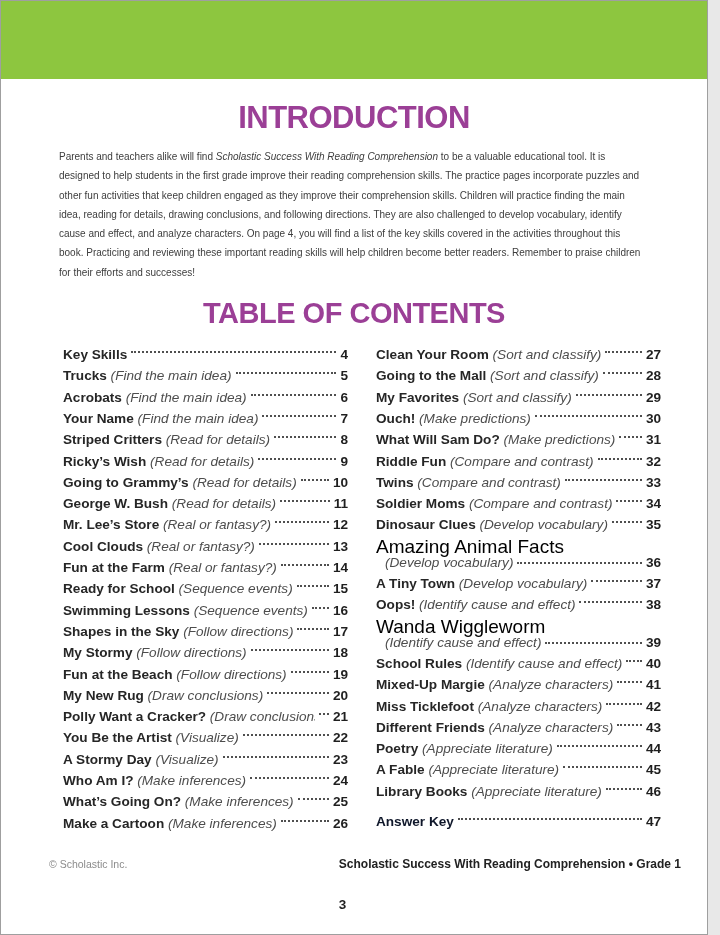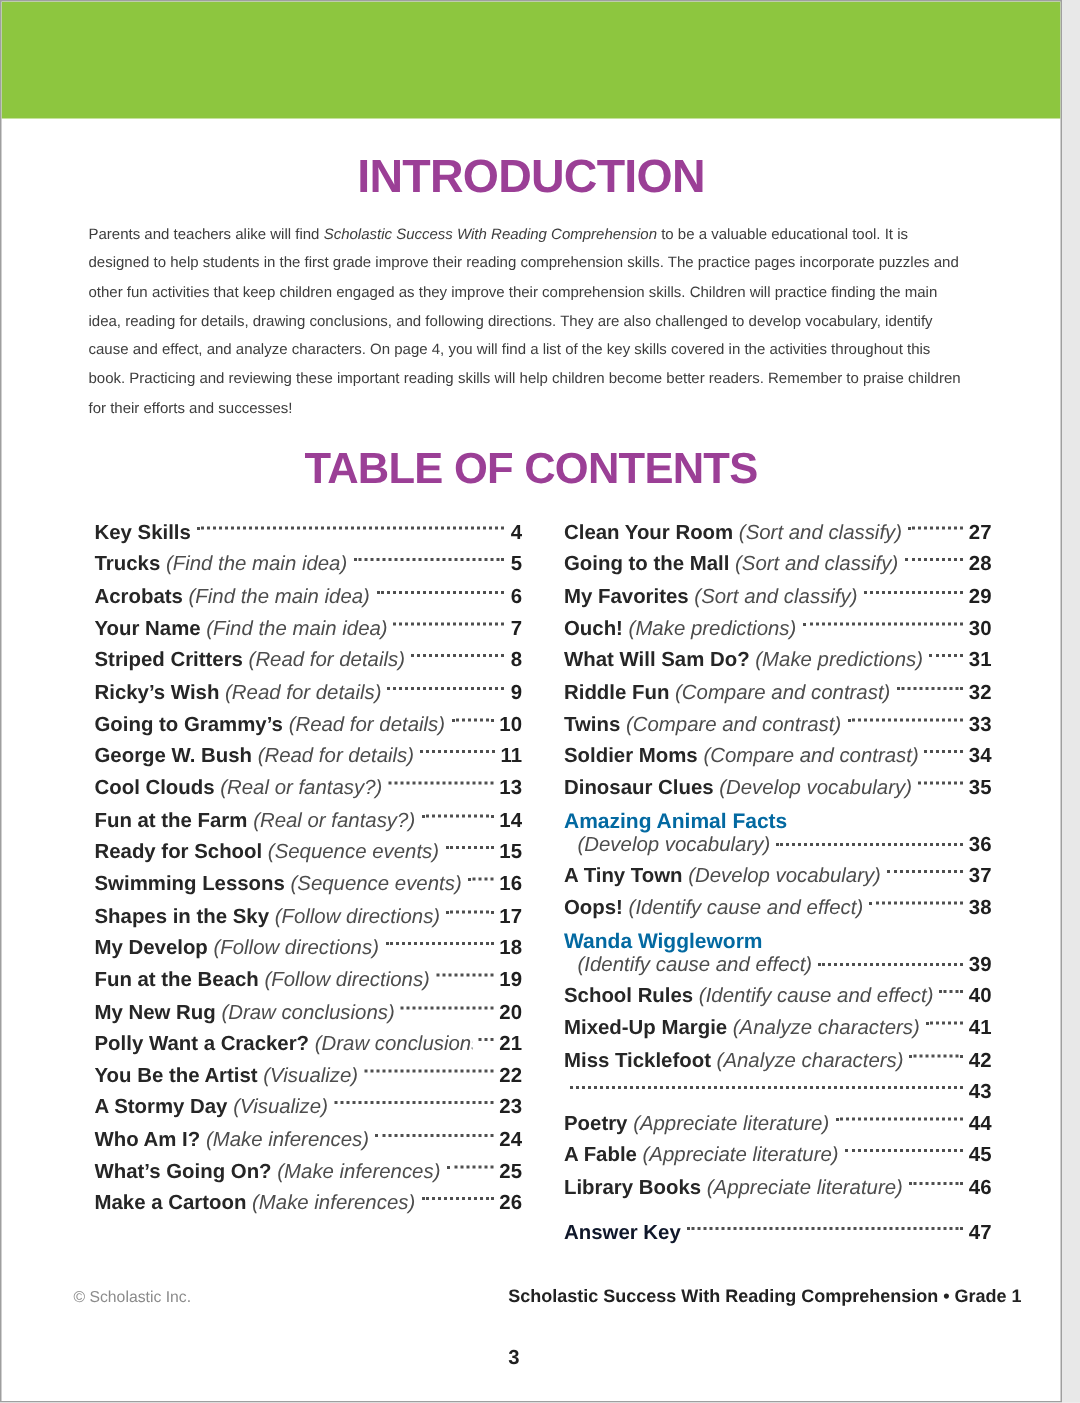--- a/index.html
+++ b/index.html
@@ -59,21 +59,21 @@
   .toc-row i, .second-line i { font-style:italic; font-weight:400; color:#4d4d4d; }
   .dots {
     flex:1 1 auto;
     min-width:10px;
     border-bottom:2px dotted #4f4f4f;
     margin:0 4px;
     transform:translateY(-3px);
   }
   .page-num { font-weight:700; color:#1f1f1f; }
   .two-line { display:block; white-space:nowrap; margin-bottom:5.3px; }
-  .two-line .title-line { font-size:14px; line-height:16px; font-weight:700; color:#0369a1; }
+  .two-line .title-line { font-size:19px; line-height:16px; font-weight:400; color:#000000; }
   .two-line .second-line {
     display:flex; align-items:baseline;
     font-size:13.6px; line-height:16px;
     padding-left:9px;
   }
   .answer-key-row { margin-top:14px; }
   .answer-key-row b { color:#0f172a; }
   .footer {
     position:absolute;
     left:0; right:0; bottom:22px;
@@ -136,20 +136,25 @@
           <span class="entry-text"><b>Going to Grammy’s</b> <i>(Read for details)</i></span>
           <span class="dots"></span>
           <span class="page-num">10</span>
         </div>
         <div class="toc-row">
           <span class="entry-text"><b>George W. Bush</b> <i>(Read for details)</i></span>
           <span class="dots"></span>
           <span class="page-num">11</span>
         </div>
         <div class="toc-row">
+          <span class="entry-text"><b>Mr. Lee’s Store</b> <i>(Real or fantasy?)</i></span>
+          <span class="dots"></span>
+          <span class="page-num">12</span>
+        </div>
+        <div class="toc-row">
           <span class="entry-text"><b>Cool Clouds</b> <i>(Real or fantasy?)</i></span>
           <span class="dots"></span>
           <span class="page-num">13</span>
         </div>
         <div class="toc-row">
           <span class="entry-text"><b>Fun at the Farm</b> <i>(Real or fantasy?)</i></span>
           <span class="dots"></span>
           <span class="page-num">14</span>
         </div>
         <div class="toc-row">
@@ -161,21 +166,21 @@
           <span class="entry-text"><b>Swimming Lessons</b> <i>(Sequence events)</i></span>
           <span class="dots"></span>
           <span class="page-num">16</span>
         </div>
         <div class="toc-row">
           <span class="entry-text"><b>Shapes in the Sky</b> <i>(Follow directions)</i></span>
           <span class="dots"></span>
           <span class="page-num">17</span>
         </div>
         <div class="toc-row">
-          <span class="entry-text"><b>My Develop</b> <i>(Follow directions)</i></span>
+          <span class="entry-text"><b>My Stormy</b> <i>(Follow directions)</i></span>
           <span class="dots"></span>
           <span class="page-num">18</span>
         </div>
         <div class="toc-row">
           <span class="entry-text"><b>Fun at the Beach</b> <i>(Follow directions)</i></span>
           <span class="dots"></span>
           <span class="page-num">19</span>
         </div>
         <div class="toc-row">
           <span class="entry-text"><b>My New Rug</b> <i>(Draw conclusions)</i></span>
@@ -294,20 +299,21 @@
           <span class="entry-text"><b>Mixed-Up Margie</b> <i>(Analyze characters)</i></span>
           <span class="dots"></span>
           <span class="page-num">41</span>
         </div>
         <div class="toc-row">
           <span class="entry-text"><b>Miss Ticklefoot</b> <i>(Analyze characters)</i></span>
           <span class="dots"></span>
           <span class="page-num">42</span>
         </div>
         <div class="toc-row">
+          <span class="entry-text"><b>Different Friends</b> <i>(Analyze characters)</i></span>
           <span class="dots"></span>
           <span class="page-num">43</span>
         </div>
         <div class="toc-row">
           <span class="entry-text"><b>Poetry</b> <i>(Appreciate literature)</i></span>
           <span class="dots"></span>
           <span class="page-num">44</span>
         </div>
         <div class="toc-row">
           <span class="entry-text"><b>A Fable</b> <i>(Appreciate literature)</i></span>

